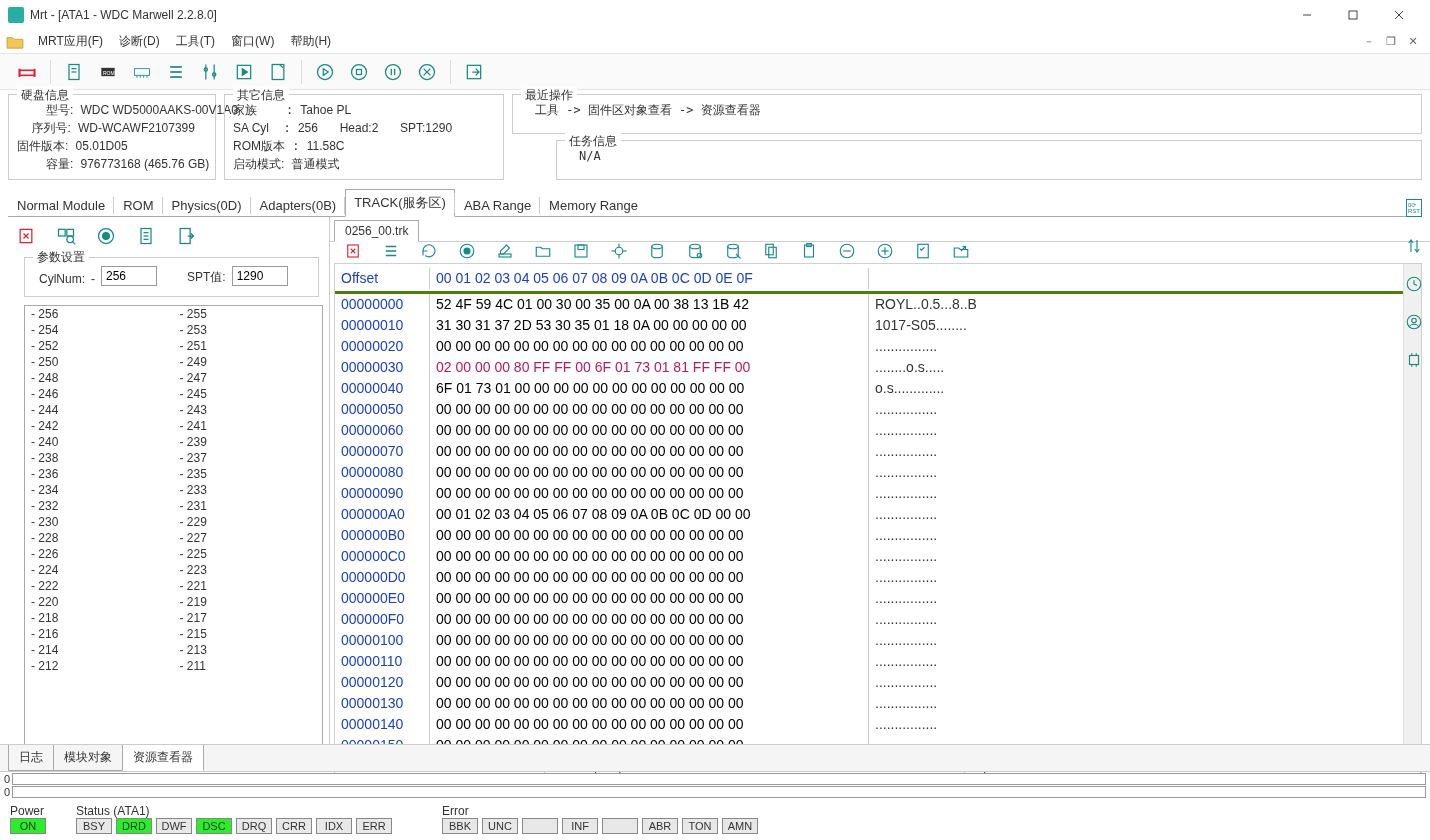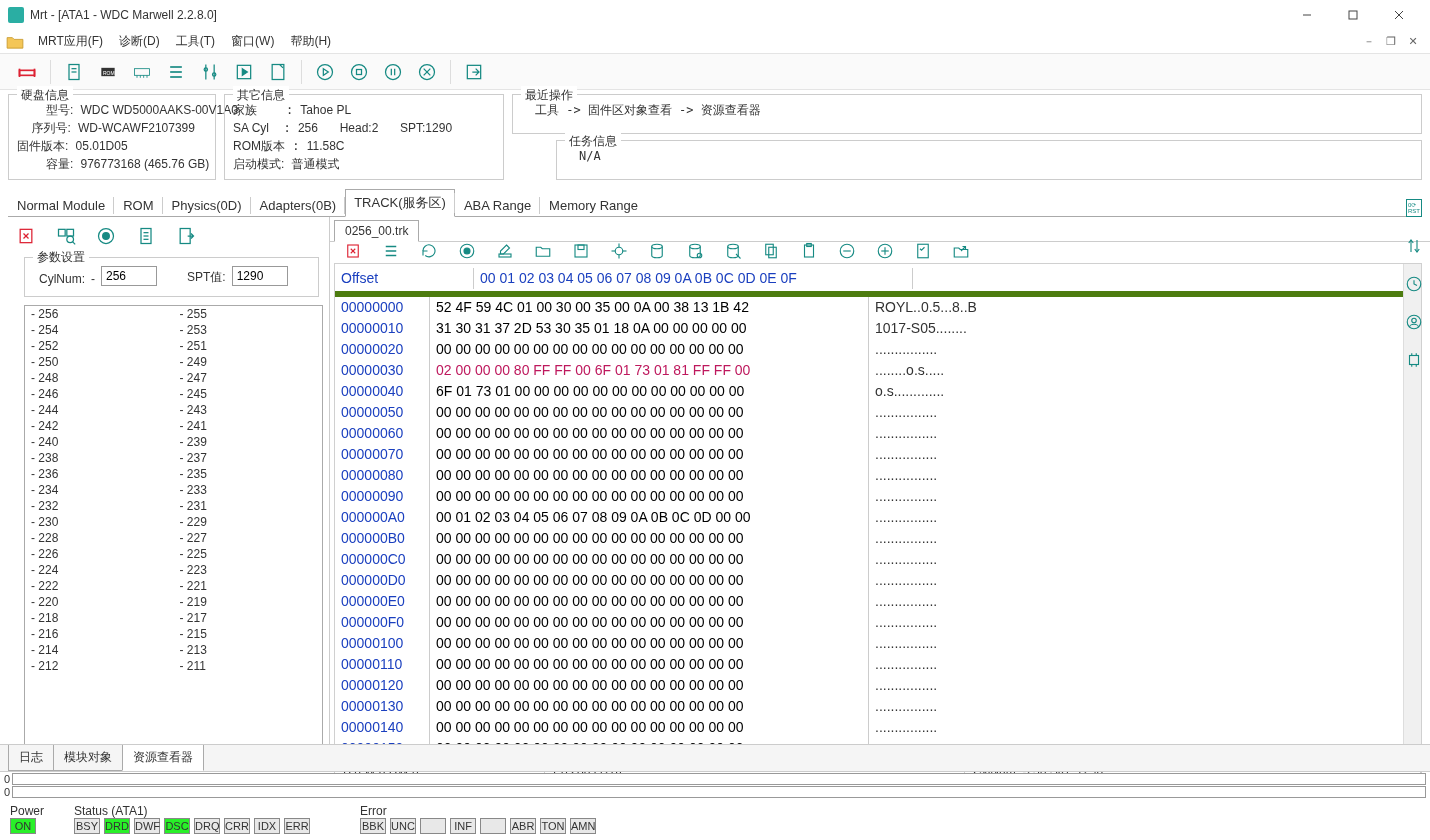--- a/index.html
+++ b/index.html
@@ -62,41 +62,41 @@
 .list-row { display:flex; }
 .list-cell { flex:1; padding:1px 6px; font-family:"Segoe UI",sans-serif; font-size:12px;}
 
 
 .file-tab-row { display:flex; padding:2px 0 0 4px; border-bottom:1px solid #ccc;}
 .file-tab { padding:3px 10px; border:1px solid #aaa; border-bottom:1px solid #fff; font-size:12px; position:relative; top:1px; background:#fff;}
 .hex-toolbar { height:34px; display:flex; align-items:center; gap:20px; padding-left:14px;}
 .hex-toolbar svg { width:18px; height:18px; color:#168a83;}
 .hex-area { flex:1; margin:0 8px 0 4px; display:flex; border:1px solid #d0d0d0; }
 .hex-content { flex:1; overflow:auto; background:#fff; font-family:"Consolas","Courier New",monospace; font-size:14px; line-height:1.5; padding:2px 0;}
-.hex-header { display:flex; color:#1a3fbf; border-bottom:6px solid #4d7c0f; padding:2px 0 2px 6px;gap:44px;}
+.hex-header { display:flex; color:#1a3fbf; border-bottom:3px solid #4d7c0f; padding:2px 0 2px 6px;}
 .hex-row { display:flex; padding:0 0 0 6px;}
 .col-offset { width:88px; color:#1a3fbf;}
 .col-hex { width:440px; letter-spacing:0px; white-space:pre; border-left:1px solid #ccc; border-right:1px solid #ccc; padding:0 6px;}
 .col-ascii { padding:0 6px; white-space:pre;}
 .hex-scroll { width:18px; background:#f0f0f0; border-left:1px solid #ddd;}
 .hex-status { display:flex; height:22px; border:1px solid #ccc; border-top:none; margin:0 8px 0 4px; font-size:12px;}
 .hex-status .cell { padding:2px 8px; border-right:1px solid #ccc;}
 .hex-status .cell.grow { flex:1; }
 
 
 .bottom-area { position:absolute; left:0; right:0; bottom:0; }
 .bottom-tabs { display:flex; padding-left:8px; border-top:1px solid #ccc; border-bottom:1px solid #ccc; background:#f5f5f5;}
 .bottom-tab { padding:4px 10px; font-size:12px; border:1px solid #aaa; border-top:none; margin-right:-1px; background:#f5f5f5;}
 .bottom-tab.active { background:#fff; border-bottom:1px solid #fff;}
 .progress-rows { padding:1px 4px; font-size:11px; line-height:1.2;}
 .progress-rows .pr { display:flex; align-items:center; gap:2px;}
 .progress-rows .bar { flex:1; height:12px; border:1px solid #999; background:#fff;}
 .power-status { display:flex; align-items:center; gap:10px; padding:4px 10px 6px 10px; font-family:"SimSun",monospace; font-size:12px;}
 .ps-group { display:flex; align-items:center; gap:4px;}
-.ps-box { width:26px; height:16px; border:1px solid #888; background:#e8e8e8; text-align:center; font-size:11px; line-height:14px;}
+.ps-box { width:36px; height:16px; border:1px solid #888; background:#e8e8e8; text-align:center; font-size:11px; line-height:14px;}
 .ps-box.on { background:#28f028; }
 .ps-label { font-size:12px;}
 
 
 .right-bar { position:absolute; right:0; top:190px; width:32px; display:flex; flex-direction:column; align-items:center; gap:14px; padding-top:6px;}
 .right-bar .rb { width:24px; height:24px; display:flex; align-items:center; justify-content:center; color:#168a83; font-size:11px;}
 .right-bar .rb svg { width:18px; height:18px;}
 </style>
 </head>
 <body>

